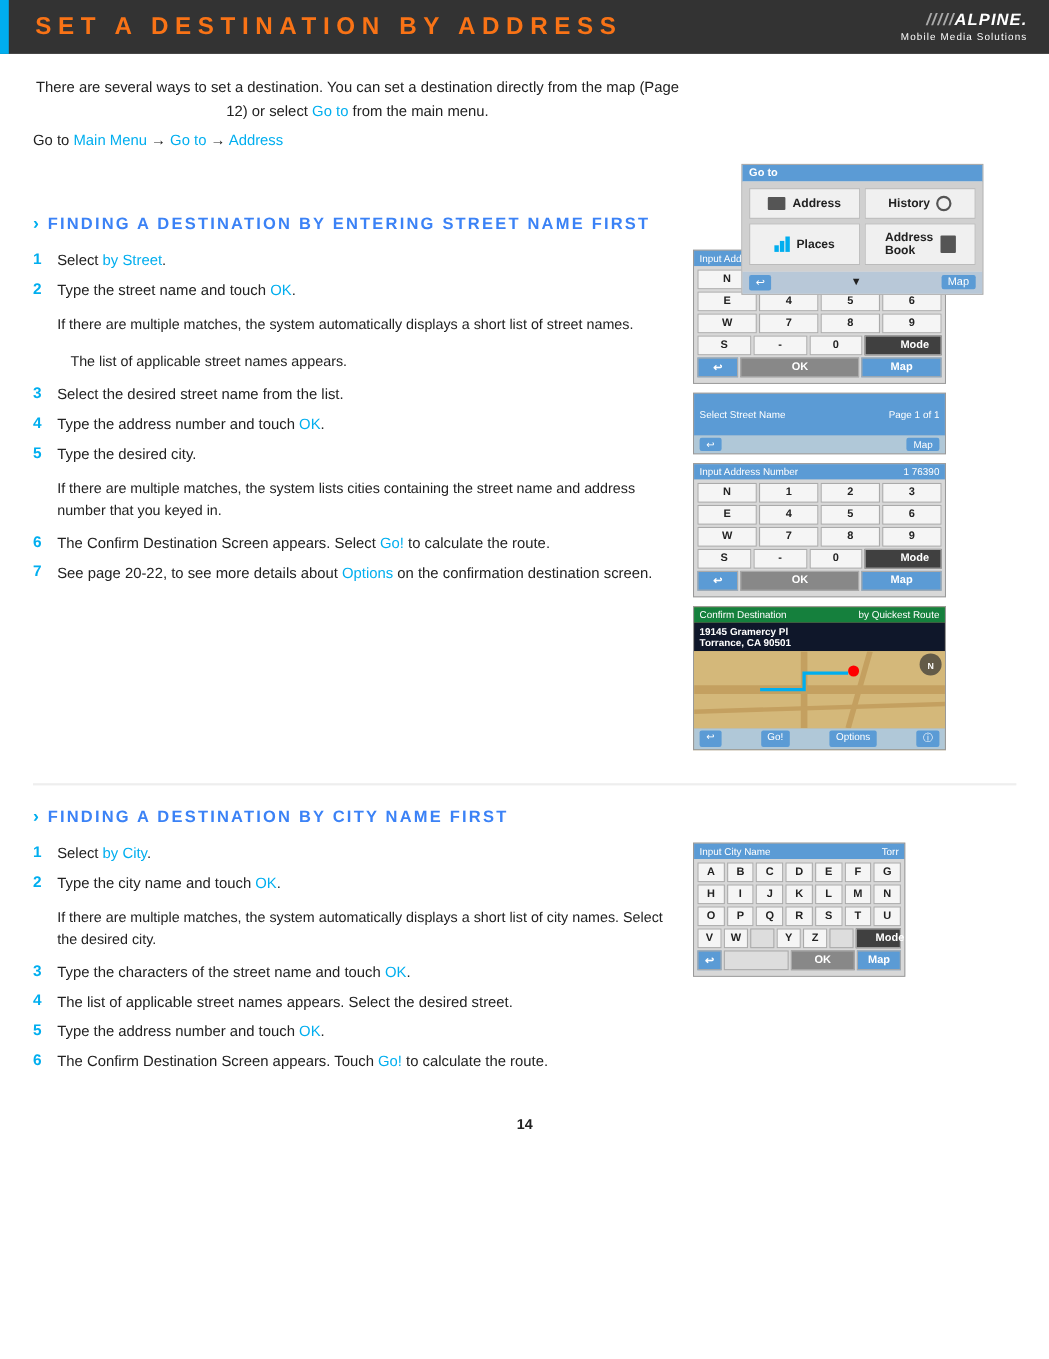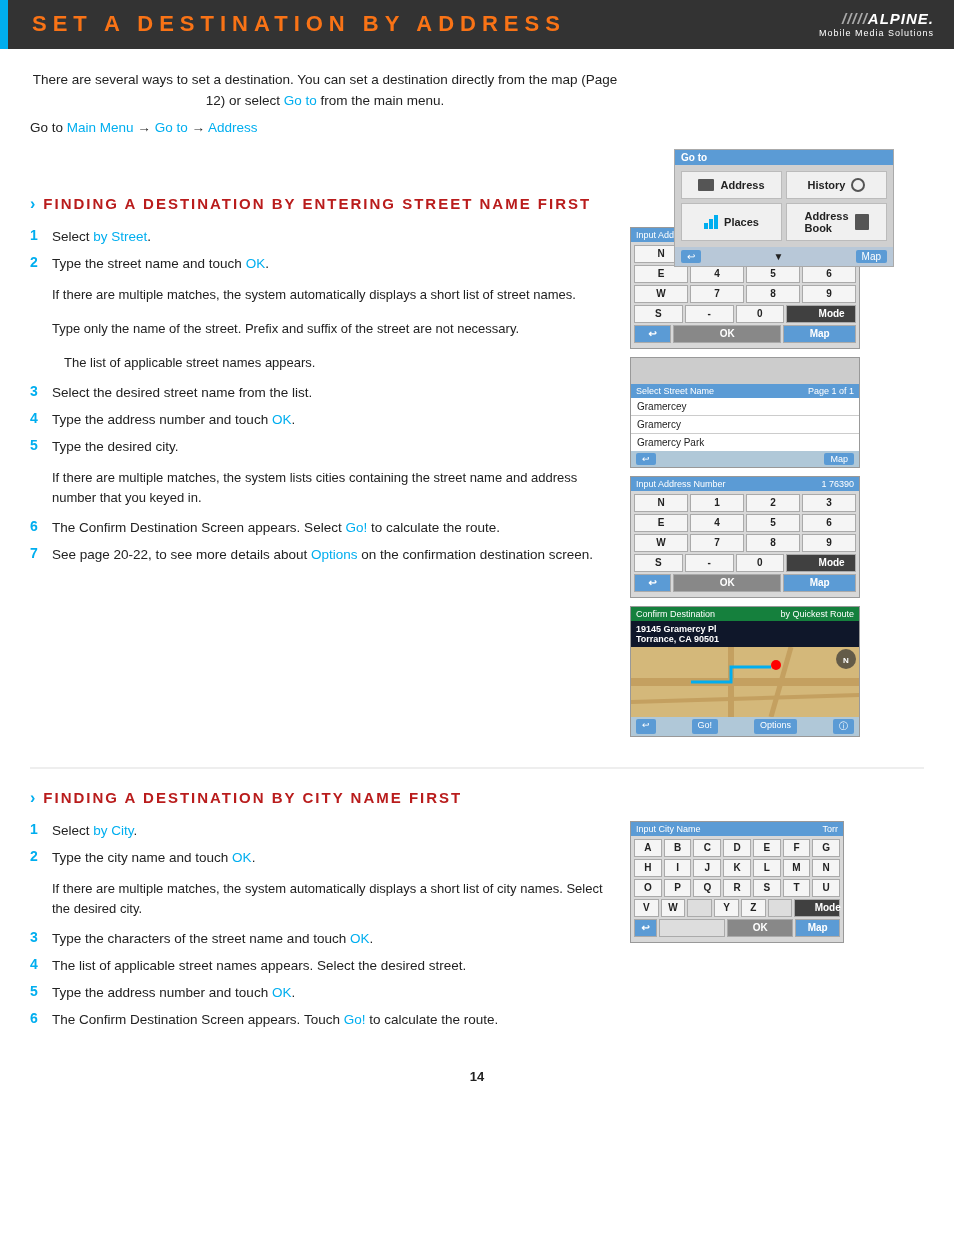--- a/index.html
+++ b/index.html
@@ -136,21 +136,21 @@
     .section-arrow {
       color: #00aeef;
       font-size: 16px;
       font-weight: bold;
     }
     .section-title {
       font-size: 15px;
       font-weight: bold;
       letter-spacing: 2px;
       text-transform: uppercase;
-      color: #b91c1c;
+      color: #3b82f6;
     }
 
     
     .section-content {
       display: flex;
       gap: 20px;
       margin-bottom: 30px;
     }
     .section-text {
       flex: 1;
@@ -232,25 +232,24 @@
     .kb-key.mode { background: #404040; color: #fff; padding-left: 21px; }
     .kb-key.ok { background: #888; color: #fff; flex: 3; }
     .kb-key.map-btn { background: #5b9bd5; color: #fff; flex: 2; }
     .kb-key.back-btn { background: #5b9bd5; color: #fff; }
     .ui-list {
       background: #e8e8e8;
     }
     .ui-list-header {
       background: #5b9bd5;
       color: #fff;
-      padding: 2px 5px;
+      padding: 14px 5px;
       font-size: 9px;
       display: flex;
       justify-content: space-between;
-      margin-top: 26px;
     }
     .ui-list-item {
       padding: 3px 6px;
       border-bottom: 1px solid #ccc;
       font-size: 10px;
       background: #fff;
     }
     .ui-list-item:last-child { border-bottom: none; }
     .ui-footer {
       display: flex;
@@ -299,21 +298,21 @@
       justify-content: space-between;
       background: #b0c8d8;
       padding: 2px 5px;
     }
 
     
     .city-screenshot {
       border: 1px solid #999;
       background: #ccc;
       font-size: 10px;
-      width: 214px;
+      width: 193px;
     }
 
     
     .section-divider {
       border: none;
       border-top: 2px solid #eee;
       margin: 20px 0;
     }
 
     
@@ -416,24 +415,20 @@
             <li class="step-item">
               <span class="step-num">2</span>
               <span class="step-text">Type the street name and touch <span class="link-blue">OK</span>.</span>
             </li>
 
             <li class="step-item">
               <span class="step-num"></span>
               <p class="step-subtext" style="margin-left:0;">If there are multiple matches, the system automatically displays a short list of street names.</p>
             </li>
 
-            <li class="step-item">
-              <span class="step-num"></span>
-              <p class="step-subtext" style="margin-left:0;">Type only the name of the street. Prefix and suffix of the street are not necessary.</p>
-            </li>
 
             <li class="step-item">
               <span class="step-num"></span>
               <p class="step-subtext" style="margin-left:12px;">The list of applicable street names appears.</p>
             </li>
 
             <li class="step-item">
               <span class="step-num">3</span>
               <span class="step-text">Select the desired street name from the list.</span>
             </li>
@@ -503,25 +498,20 @@
                 <div class="kb-key ok">OK</div>
                 <div class="kb-key map-btn">Map</div>
               </div>
             </div>
           </div>
 
           <div class="ui-screenshot">
             <div class="ui-list-header">
               <span>Select Street Name</span>
               <span>Page 1 of 1</span>
-            </div>
-            <div class="ui-list">
-              <div class="ui-list-item">Gramercey</div>
-              <div class="ui-list-item">Gramercy</div>
-              <div class="ui-list-item">Gramercy Park</div>
             </div>
             <div class="ui-footer">
               <span class="ui-footer-btn">↩</span>
               <span class="ui-footer-btn">Map</span>
             </div>
           </div>
 
           <div class="ui-screenshot">
             <div class="ui-title-bar">
               <span>Input Address Number</span>

